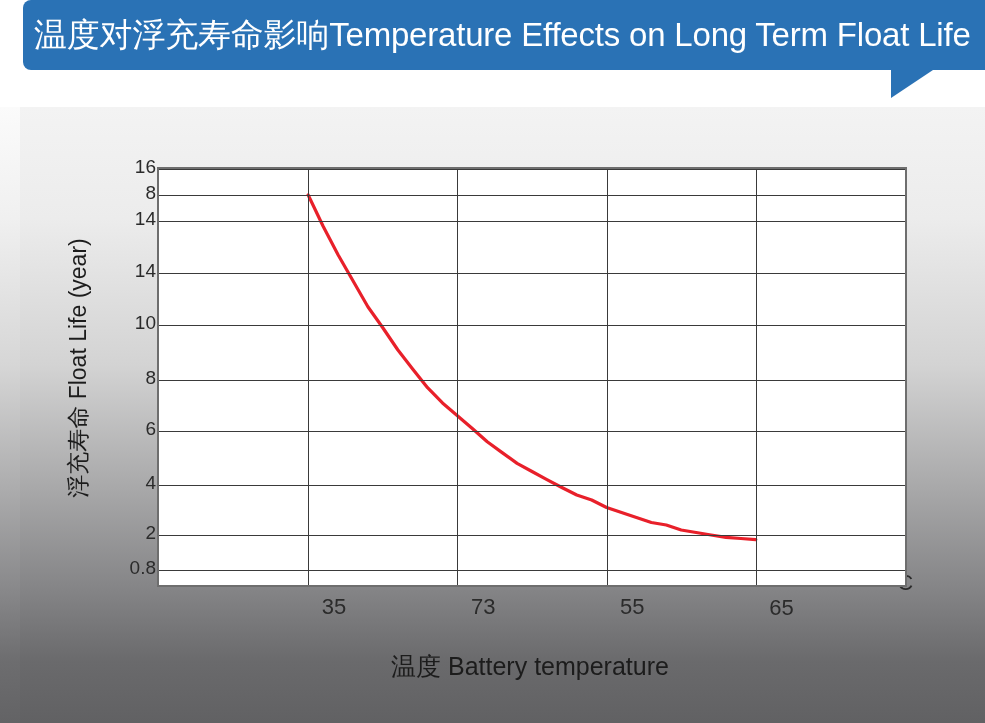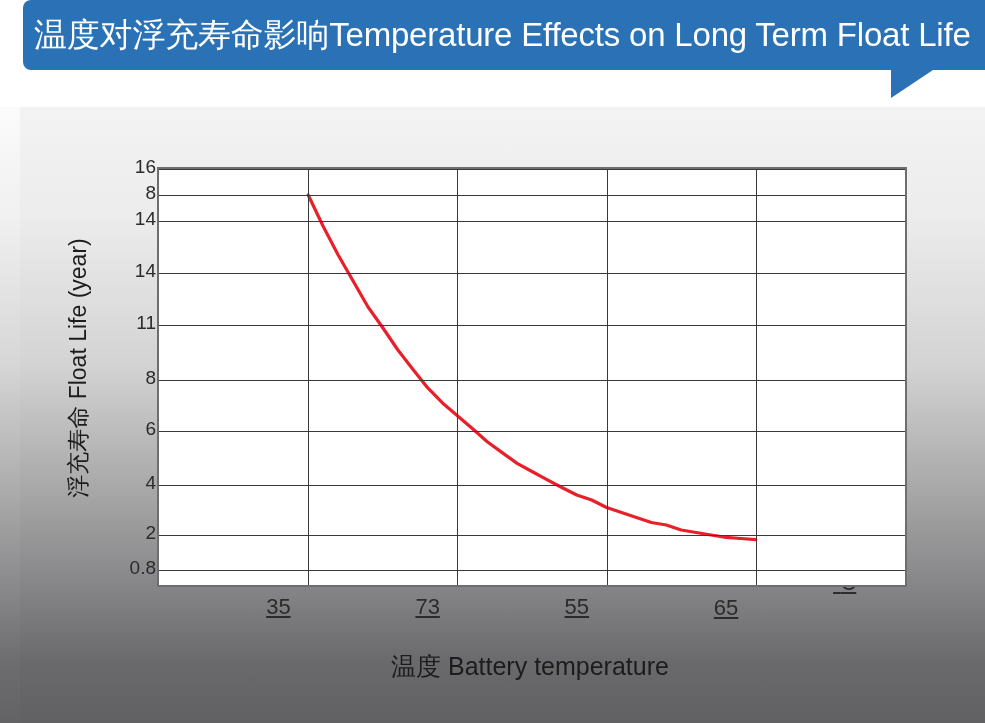--- a/index.html
+++ b/index.html
@@ -111,27 +111,26 @@
   }
   #ytick-layer {
     position: absolute;
     left: 96px;  
     top: 0;
     width: 40px;
     height: 616px;
   }
   .xtick {
     position: absolute;
-    text-align: left;
+    text-align: right;
     color: #2b2b2b;
     font-size: 22px;
     line-height: 22px;
     white-space: nowrap;
     font-family: "Liberation Sans", "DejaVu Sans", sans-serif;
-    text-decoration: underline;
   }
   #xtick-layer {
     position: absolute;
     left: 0; top: 0;
     width: 965px; height: 616px;
   }
   .xtick sup {
     font-size: 13px;
     vertical-align: 7px;
   }
@@ -175,21 +174,21 @@
 <div id="panel-bleed-left"></div>
 <div id="chart-panel">
 
   <div id="ylabel">浮充寿命  Float Life (year)</div>
 
   <div id="ytick-layer">
       <div class="ytick" style="top: 50px;">16</div>
       <div class="ytick" style="top: 76px;">8</div>
       <div class="ytick" style="top: 102px;">14</div>
       <div class="ytick" style="top: 154px;">14</div>
-      <div class="ytick" style="top: 206px;">11</div>
+      <div class="ytick" style="top: 206px;">10</div>
       <div class="ytick" style="top: 261px;">8</div>
       <div class="ytick" style="top: 312px;">6</div>
       <div class="ytick" style="top: 366px;">4</div>
       <div class="ytick" style="top: 416px;">2</div>
       <div class="ytick" style="top: 451px;">0.8</div>
     </div>
 
   <div id="xtick-layer">
       <div class="xtick" style="left: 246.2px; width: 80px; top: 489px;">35</div>
       <div class="xtick" style="left: 395.4px; width: 80px; top: 489px;">73</div>

